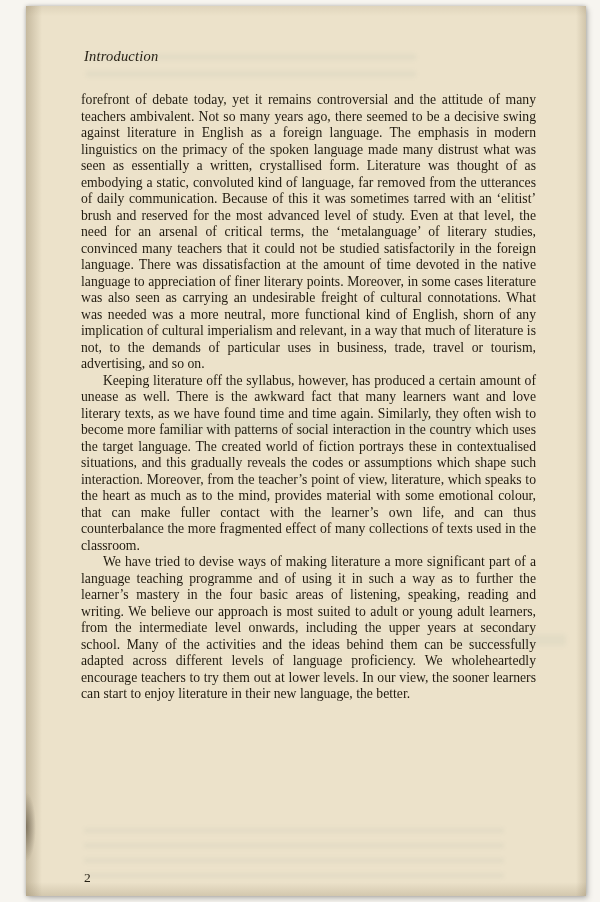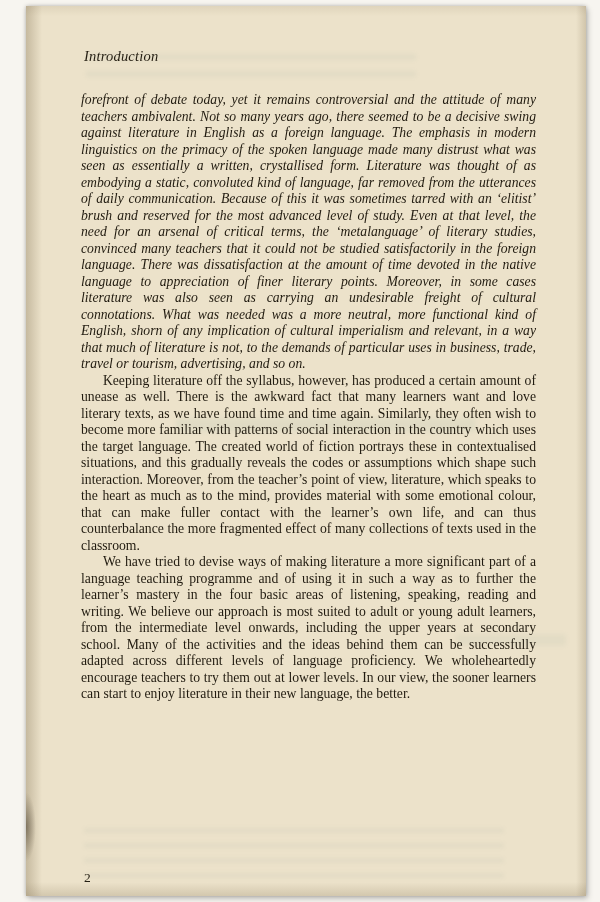--- a/index.html
+++ b/index.html
@@ -49,21 +49,20 @@
     font-size: 13.7px;
     line-height: 16.5px;
     text-align: justify;
   }
   .body-text p {
     margin: 0;
     text-indent: 1.6em;
   }
   .body-text p.no-indent {
     text-indent: 0;
-    font-style: italic;
   }
   .page-number {
     position: absolute;
     left: 58px;
     bottom: 10px;
     font-size: 13.5px;
     color: #241e12;
   }
   
   .ghost {

